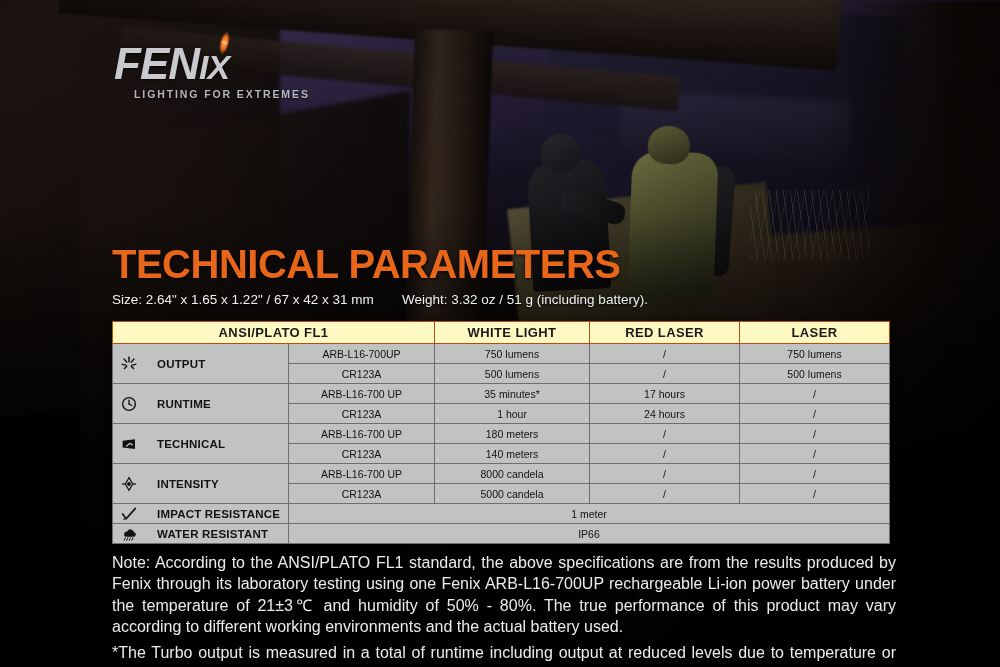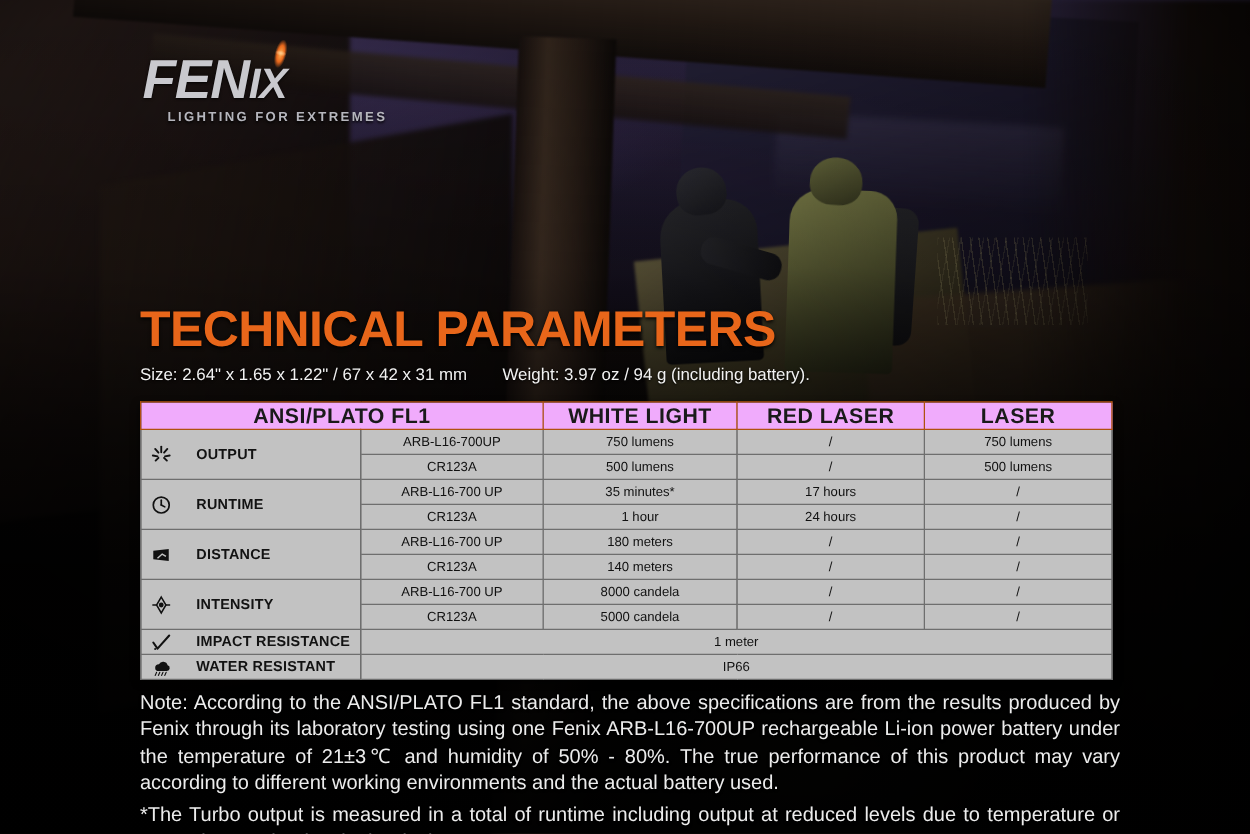--- a/index.html
+++ b/index.html
@@ -280,23 +280,23 @@
   }
   .spec td, .spec th {
     border: 1px solid #6e6e6e;
     padding: 0;
     text-align: center;
     vertical-align: middle;
     background: #c2c2c2;
     height: 20px;
   }
   .spec thead th {
-    background: #f0abfc;
+    background: #fef9c3;
     color: #1a1a1a;
-    font-size: 17px;
+    font-size: 13px;
     font-weight: 700;
     letter-spacing: .4px;
     height: 22px;
     border-color: #b0510f;
   }
   .spec .cat {
     text-align: left;
     padding-left: 7px;
     font-weight: 700;
     font-size: 11.5px;
@@ -368,21 +368,21 @@
     <div class="logo-word"><span>FEN</span><span class="small">IX</span>
       <span class="logo-spark"></span>
     </div>
     <div class="logo-tag">LIGHTING FOR EXTREMES</div>
   </div>
 
   <div class="title">TECHNICAL PARAMETERS</div>
 
   <div class="subline">
     <span class="size">Size: 2.64" x 1.65 x 1.22" / 67 x 42 x 31 mm</span>
-    <span>Weight: 3.97 oz / 94 g (including battery).</span>
+    <span>Weight: 3.32 oz / 51 g (including battery).</span>
   </div>
 
   <table class="spec">
     <colgroup>
       <col class="col-cat">
         <col class="col-batt">
         <col class="col-w">
         <col class="col-r">
         <col class="col-s">
     </colgroup>
@@ -448,21 +448,21 @@
         <td>/</td>
       </tr>
 
       <tr>
         <td class="cat" rowspan="2">
           <span class="cat-inner">
             <svg class="ico" viewBox="0 0 24 24">
               <polygon points="3.5,7.5 20,5.5 20,18.5 3.5,16.5" fill="#111"></polygon>
               <polyline points="8,15.5 13,11 17,13.5" fill="none" stroke="#c2c2c2" stroke-width="1.6"></polyline>
             </svg>
-            <span class="lbl">DISTANCE</span>
+            <span class="lbl">TECHNICAL</span>
           </span>
         </td>
         <td>ARB-L16-700 UP</td>
         <td>180 meters</td>
         <td>/</td>
         <td>/</td>
       </tr>
       <tr>
         <td>CR123A</td>
         <td>140 meters</td>

